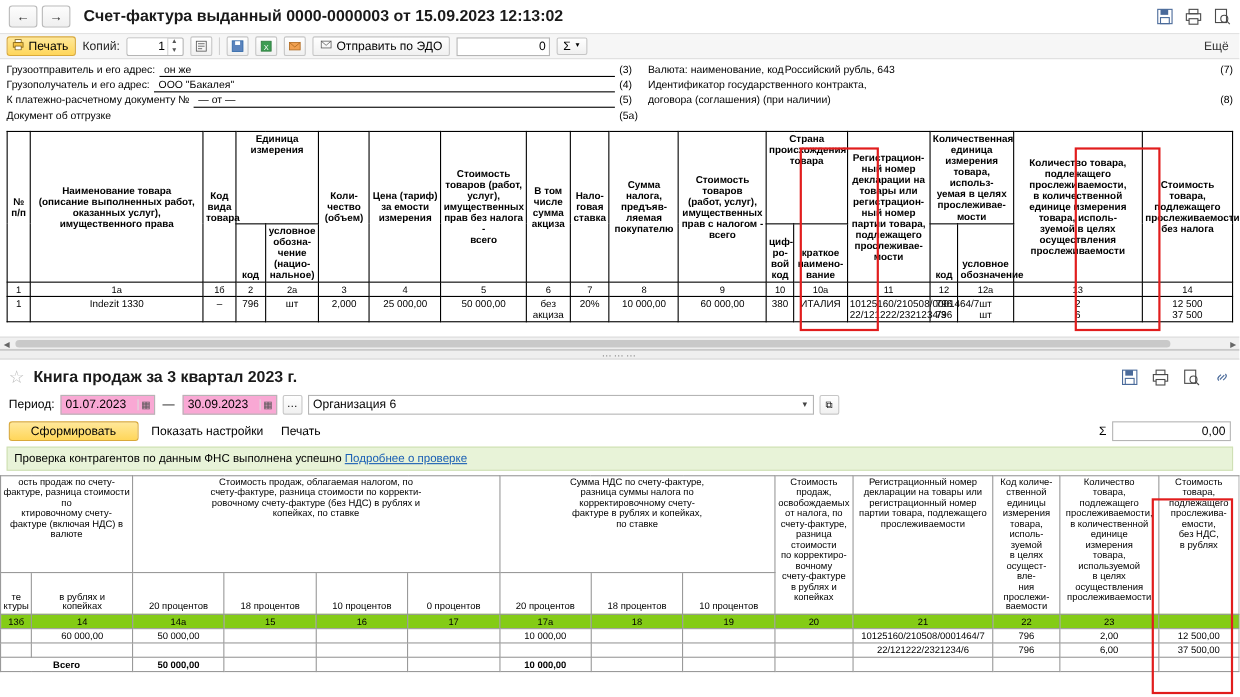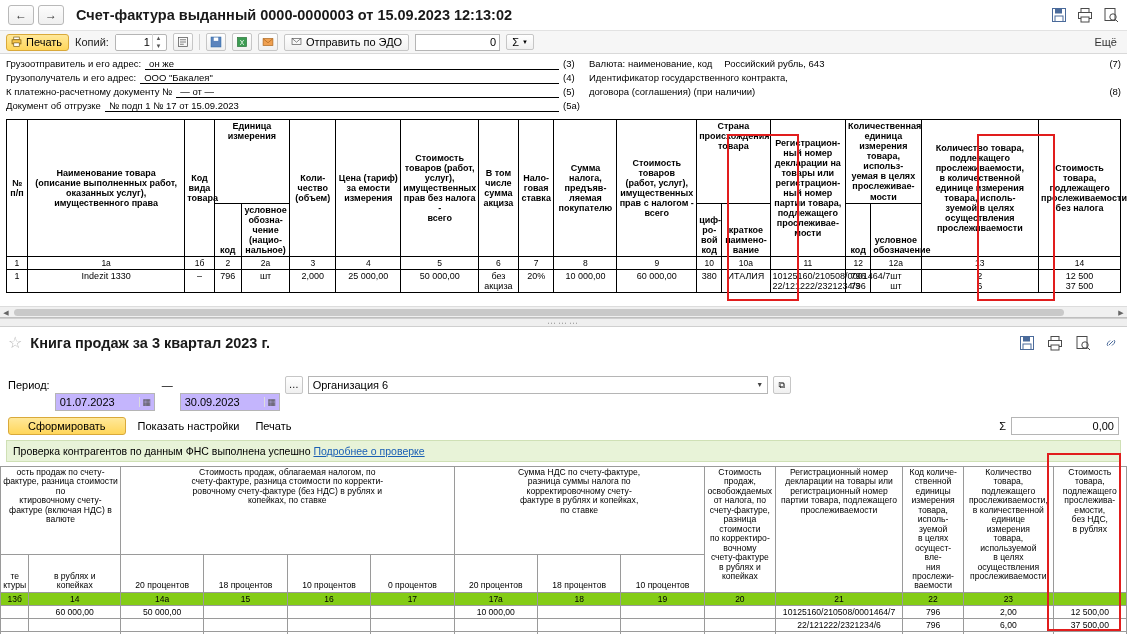--- a/index.html
+++ b/index.html
@@ -92,21 +92,21 @@
   .head-left { width: 553px; }
   .head-right { flex: 1; padding-left: 4px; }
   .hrow { display: flex; align-items: flex-start; margin-bottom: 1px; height: 13px; }
   .hlabel { white-space: nowrap; }
   .hline {
     flex: 1; border-bottom: 1px solid #000; margin-left: 4px; height: 12px;
     padding-left: 4px; font-size: 9.5px; line-height: 12px;
   }
   .hnum { width: 26px; text-align: left; }
   .hright-label { white-space: nowrap; }
-  .hright-val { margin-left: 12px; }
+  .hright-val { margin-left: 1px; }
   .rnum { margin-left: auto; padding-left: 6px; }
 
   
   table.inv { border-collapse: collapse; width: 100%; margin-top: 5px; font-size: 9px; table-layout: fixed; }
   table.inv td, table.inv th { border: 1px solid #000; padding: 1px 2px; vertical-align: top; text-align: center; }
   table.inv th { font-weight: bold; vertical-align: middle; line-height: 1.12; }
   .numrow td { font-size: 8.5px; height: 11px; padding: 0 2px; }
   .datarow td { font-size: 9px; height: 11px; }
   .l { text-align: left; }
   .r { text-align: right; }
@@ -138,22 +138,22 @@
   .win-bot { position: relative; height: 307px; background: #fff; }
   .bot-title {
     display: flex; align-items: center; gap: 8px; padding: 6px 8px 4px 8px;
   }
   .star { color: #b9b9b9; font-size: 16px; cursor: pointer; }
   .bot-title h1 { font-size: 14.5px; font-weight: bold; margin: 0; color: #1a1a1a; }
   .bot-title-right { margin-left: auto; display: flex; gap: 12px; color: #5b6b8c; }
 
   .filterbar { display: flex; align-items: center; gap: 5px; padding: 2px 8px 3px 8px; font-size: 11px; }
   .dt {
-    border: 1px solid #b5b5b5; background: #c4b5fd; height: 18px; width: 100px; display: flex; align-items: center;
-    padding-left: 4px; font-size: 11px; margin-top: 35px;
+    border: 1px solid #b5b5b5; background: #f9a8d4; height: 18px; width: 86px; display: flex; align-items: center;
+    padding-left: 4px; font-size: 11px;
   }
   .dt .cal { margin-left: auto; width: 15px; text-align: center; border-left: 1px solid #dcdcdc; color: #555; font-size: 9px; cursor: pointer; }
   .dash { padding: 0 2px; }
   .ellipsisbtn { border: 1px solid #c6c6c6; background: linear-gradient(#fff,#f0f0f0); width: 18px; height: 18px; font-size: 10px; text-align: center; line-height: 16px; cursor: pointer; border-radius: 2px;}
   .combo {
     border: 1px solid #b5b5b5; background: #fff; height: 18px; flex: 0 0 460px; display: flex; align-items: center;
     padding-left: 4px; font-size: 11px;
   }
   .combo .drop { margin-left: auto; width: 14px; text-align: center; font-size: 7px; color: #444; cursor: pointer; }
   .openbtn { border: 1px solid #c6c6c6; background: linear-gradient(#fff,#f0f0f0); width: 18px; height: 18px; font-size: 9px; text-align: center; line-height: 16px; cursor: pointer; border-radius: 2px; }
@@ -289,21 +289,20 @@
           <div class="hrow">
             <span class="hlabel">Грузополучатель и его адрес:</span>
             <span class="hline">ООО "Бакалея"</span>
           </div>
           <div class="hrow">
             <span class="hlabel">К платежно-расчетному документу №</span>
             <span class="hline">— от —</span>
           </div>
           <div class="hrow">
             <span class="hlabel">Документ об отгрузке</span>
-            <span class="hline">№ подп 1 № 17 от 15.09.2023</span>
           </div>
         </div>
         <div class="head-right">
           <div class="hrow">
             <span class="hnum">(3)</span>
             <span class="hright-label">Валюта: наименование, код</span>
             <span class="hright-val">Российский рубль, 643</span>
             <span class="rnum">(7)</span>
           </div>
           <div class="hrow">

